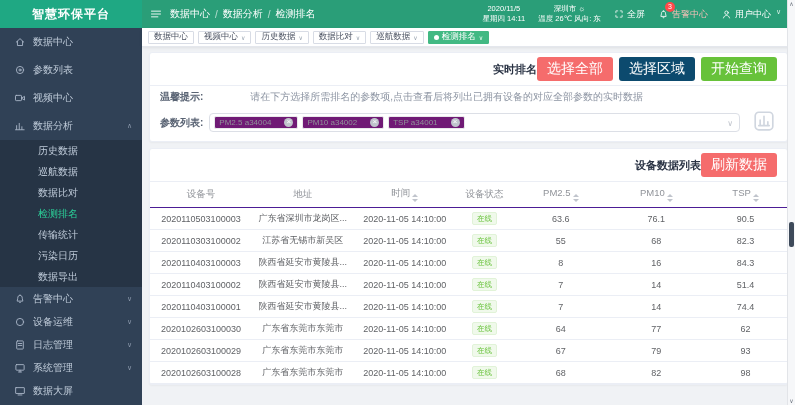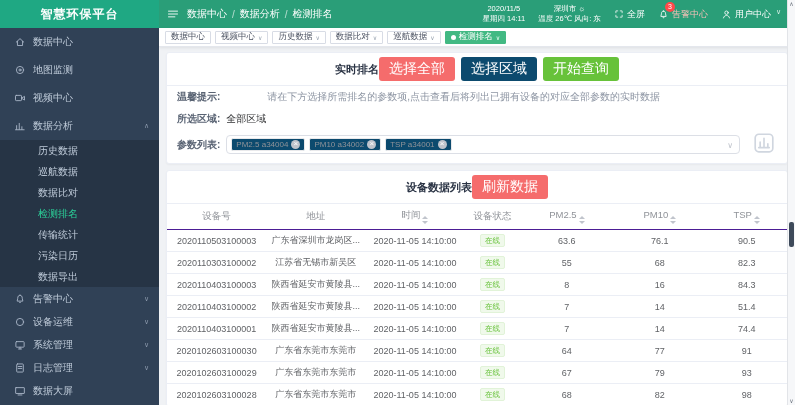--- a/index.html
+++ b/index.html
@@ -1,21 +1,21 @@
 <!DOCTYPE html>
 <html><head>
 <meta charset="utf-8">
 <style>
   * { box-sizing: border-box; margin: 0; padding: 0; }
   html,body { width:795px; height:405px; overflow:hidden; }
   body { font-family:"Liberation Sans","DejaVu Sans",sans-serif; background:#f0f2f5; }
   .window { position:relative; display:flex; width:795px; height:405px; overflow:hidden; }
 
   
-  .sidebar { width:159px; flex-shrink:0; background:#304156; display:flex; flex-direction:column; overflow:hidden; }
+  .sidebar { width:142px; flex-shrink:0; background:#304156; display:flex; flex-direction:column; overflow:hidden; }
   .logo { height:28px; background:#1fa883; color:#fff; font-size:12px; font-weight:bold; letter-spacing:1px; display:flex; align-items:center; justify-content:center; flex-shrink:0; }
   .side-item { height:28px; display:flex; align-items:center; gap:7px; padding:0 10px 0 14px; color:#bfcbd9; font-size:10px; cursor:pointer; flex-shrink:0; }
   .side-item.bottom { height:23px; }
   .side-item .s-icon { display:flex; align-items:center; color:#aab7c8; }
   .side-item .caret { margin-left:auto; font-size:7px; color:#8a98ab; }
   .submenu { background:#263445; }
   .sub-item { height:21px; display:flex; align-items:center; padding-left:38px; color:#bfcbd9; font-size:10px; cursor:pointer; }
   .sub-item.active { color:#2bd199; }
 
   
@@ -38,37 +38,37 @@
 
   .tabbar { height:19px; flex-shrink:0; background:#fff; border-bottom:1px solid #e4e7ed; box-shadow:0 1px 3px rgba(0,0,0,.08); display:flex; align-items:center; gap:4px; padding:0 6px; }
   .tag { height:13px; border:1px solid #d8dce5; background:#fff; color:#495060; font-size:8.5px; padding:0 5px; display:flex; align-items:center; gap:3px; cursor:pointer; border-radius:1px; }
   .tag .dot { width:5px; height:5px; border-radius:50%; background:#fff; }
   .tag .tcaret { font-size:6px; color:#9aa5b1; }
   .tag.active { background:#42b983; border-color:#42b983; color:#fff; }
   .tag.active .tcaret { color:#eafff4; }
 
   .content { flex:1; padding:5px 7px 0 7px; overflow:hidden; }
   .card { background:#fff; border:1px solid #ebeef5; border-radius:3px; box-shadow:0 1px 2px rgba(0,0,0,.04); }
-  .card-head { display:flex; align-items:center; justify-content:center; padding:4px 10px; border-bottom:1px solid #ebeef5; }
+  .card-head { display:flex; align-items:center; justify-content:flex-end; padding:4px 10px; border-bottom:1px solid #ebeef5; }
   .card-title { font-size:11px; color:#2b3445; font-weight:600; }
   .head-btns { display:flex; gap:6px; }
   .btn { border:none; border-radius:3px; color:#fff; font-size:14px; padding:3px 10px; cursor:pointer; font-family:inherit; }
   .btn.danger { background:#f56c6c; }
   .btn.warning { background:#0c4a6e; }
   .btn.success { background:#67c23a; }
 
   .row { display:flex; align-items:center; padding:4px 10px; font-size:10px; }
   .row-label { color:#5a6474; margin-right:6px; white-space:nowrap; font-weight:600; }
   .tip-text { color:#8d95a3;margin-left:41px; }
   .region-value { color:#303133; }
 
   .param-row { padding:3px 10px 7px 10px; }
   .param-select { flex:1; max-width:566px; position:relative; display:flex; align-items:center; gap:4px; min-height:18px; border:1px solid #dcdfe6; border-radius:4px; background:#fff; padding:2px 18px 2px 4px; cursor:pointer; }
   .param-select .scaret { position:absolute; right:6px; top:50%; transform:translateY(-50%); font-size:8px; color:#c0c4cc; }
-  .ptag { display:flex; align-items:center; gap:3px; background:#0c4a6e; border:1px solid #e9e9eb; border-radius:2px; color:#909399; font-size:8px; padding:1px 4px; }
+  .ptag { display:flex; align-items:center; gap:13px; background:#701a75; border:1px solid #e9e9eb; border-radius:2px; color:#909399; font-size:8px; padding:1px 4px; }
   .ptag .x { width:9px; height:9px; border-radius:50%; background:#c0c4cc; color:#fff; font-size:8px; line-height:8px; text-align:center; cursor:pointer; }
   .chart-btn { width:27px; height:23px; margin-left:10px; color:#d0d6df; background:none; border:none; cursor:pointer; display:flex; align-items:center; justify-content:center; }
 
   .table-card { margin-top:6px; }
   table { width:100%; border-collapse:collapse; table-layout:fixed; }
   thead th { font-weight:normal; color:#909399; font-size:9.5px; padding:5px 2px; border-bottom:1px solid #4c1d95; text-align:center; white-space:nowrap; }
   tbody td { color:#606266; font-size:9px; padding:4px 2px; border-bottom:1px solid #ebeef5; text-align:center; white-space:nowrap; overflow:hidden; text-overflow:ellipsis; }
   .sort { display:inline-flex; flex-direction:column; margin-left:2px; vertical-align:-1px; }
   .sort i { display:block; width:0; height:0; border:3px solid transparent; }
   .sort .up { border-bottom-color:#c0c4cc; border-top:none; margin-bottom:1px; }
@@ -98,21 +98,21 @@
           </span>
           <span class="s-label">数据中心</span>
         </div>
         <div class="side-item">
           <span class="s-icon">
             <svg width="12" height="12" viewBox="0 0 16 16" fill="none" stroke="currentColor" stroke-width="1.2" stroke-linecap="round" stroke-linejoin="round">
               <circle cx="8" cy="8" r="4.8"></circle>
               <circle cx="8" cy="8" r="1.4"></circle>
             </svg>
           </span>
-          <span class="s-label">地图监测</span>
+          <span class="s-label">参数列表</span>
         </div>
         <div class="side-item">
           <span class="s-icon">
             <svg width="12" height="12" viewBox="0 0 16 16" fill="none" stroke="currentColor" stroke-width="1.2" stroke-linecap="round" stroke-linejoin="round">
               <rect x="2" y="4.5" width="8" height="7" rx="1"></rect>
               <path d="M10.5 8 L14 5.8 V10.2 Z"></path>
             </svg>
           </span>
           <span class="s-label">视频中心</span>
         </div>
@@ -148,35 +148,35 @@
             <svg width="12" height="12" viewBox="0 0 16 16" fill="none" stroke="currentColor" stroke-width="1.2" stroke-linecap="round" stroke-linejoin="round">
               <circle cx="8" cy="8" r="4.8"></circle>
             </svg>
           </span>
           <span class="s-label">设备运维</span>
           <span class="caret">∨</span>
         </div>
         <div class="side-item bottom">
           <span class="s-icon">
             <svg width="12" height="12" viewBox="0 0 16 16" fill="none" stroke="currentColor" stroke-width="1.2" stroke-linecap="round" stroke-linejoin="round">
+              <rect x="3.6" y="2.6" width="8.8" height="10.8" rx="1"></rect>
+              <path d="M5.6 6 H10.4 M5.6 8.6 H10.4"></path>
+            </svg>
+          </span>
+          <span class="s-label">日志管理</span>
+          <span class="caret">∨</span>
+        </div>
+        <div class="side-item bottom">
+          <span class="s-icon">
+            <svg width="12" height="12" viewBox="0 0 16 16" fill="none" stroke="currentColor" stroke-width="1.2" stroke-linecap="round" stroke-linejoin="round">
               <rect x="2.5" y="3.5" width="11" height="7.4" rx="1"></rect>
               <path d="M6 13.3 H10 M8 10.9 V13.3"></path>
             </svg>
           </span>
           <span class="s-label">系统管理</span>
-          <span class="caret">∨</span>
-        </div>
-        <div class="side-item bottom">
-          <span class="s-icon">
-            <svg width="12" height="12" viewBox="0 0 16 16" fill="none" stroke="currentColor" stroke-width="1.2" stroke-linecap="round" stroke-linejoin="round">
-              <rect x="3.6" y="2.6" width="8.8" height="10.8" rx="1"></rect>
-              <path d="M5.6 6 H10.4 M5.6 8.6 H10.4"></path>
-            </svg>
-          </span>
-          <span class="s-label">日志管理</span>
           <span class="caret">∨</span>
         </div>
         <div class="side-item bottom">
           <span class="s-icon">
             <svg width="12" height="12" viewBox="0 0 16 16" fill="none" stroke="currentColor" stroke-width="1.2" stroke-linecap="round" stroke-linejoin="round">
               <rect x="2.2" y="3.5" width="11.6" height="7.8" rx="0.5"></rect>
               <path d="M5.4 13.3 H10.6"></path>
             </svg>
           </span>
           <span class="s-label">数据大屏</span>
@@ -276,24 +276,20 @@
           <span class="card-title">实时排名</span>
           <span class="head-btns">
             <button class="btn danger">选择全部</button>
             <button class="btn warning">选择区域</button>
             <button class="btn success">开始查询</button>
           </span>
         </div>
         <div class="row">
           <span class="row-label">温馨提示:</span>
           <span class="tip-text">请在下方选择所需排名的参数项,点击查看后将列出已拥有设备的对应全部参数的实时数据</span>
-        </div>
-        <div class="row">
-          <span class="row-label">所选区域:</span>
-          <span class="region-value">全部区域</span>
         </div>
         <div class="row param-row">
           <span class="row-label">参数列表:</span>
           <div class="param-select" id="param-select">
             <span class="ptag">
                 <span>PM2.5 a34004</span>
                 <span class="x">×</span>
               </span>
               <span class="ptag">
                 <span>PM10 a34002</span>
@@ -398,21 +394,21 @@
                 <td>14</td>
                 <td>74.4</td>
               </tr>
               <tr>
                 <td>2020102603100030</td>
                 <td>广东省东莞市东莞市</td>
                 <td>2020-11-05 14:10:00</td>
                 <td><span class="status-badge">在线</span></td>
                 <td>64</td>
                 <td>77</td>
-                <td>91</td>
+                <td>62</td>
               </tr>
               <tr>
                 <td>2020102603100029</td>
                 <td>广东省东莞市东莞市</td>
                 <td>2020-11-05 14:10:00</td>
                 <td><span class="status-badge">在线</span></td>
                 <td>67</td>
                 <td>79</td>
                 <td>93</td>
               </tr>

